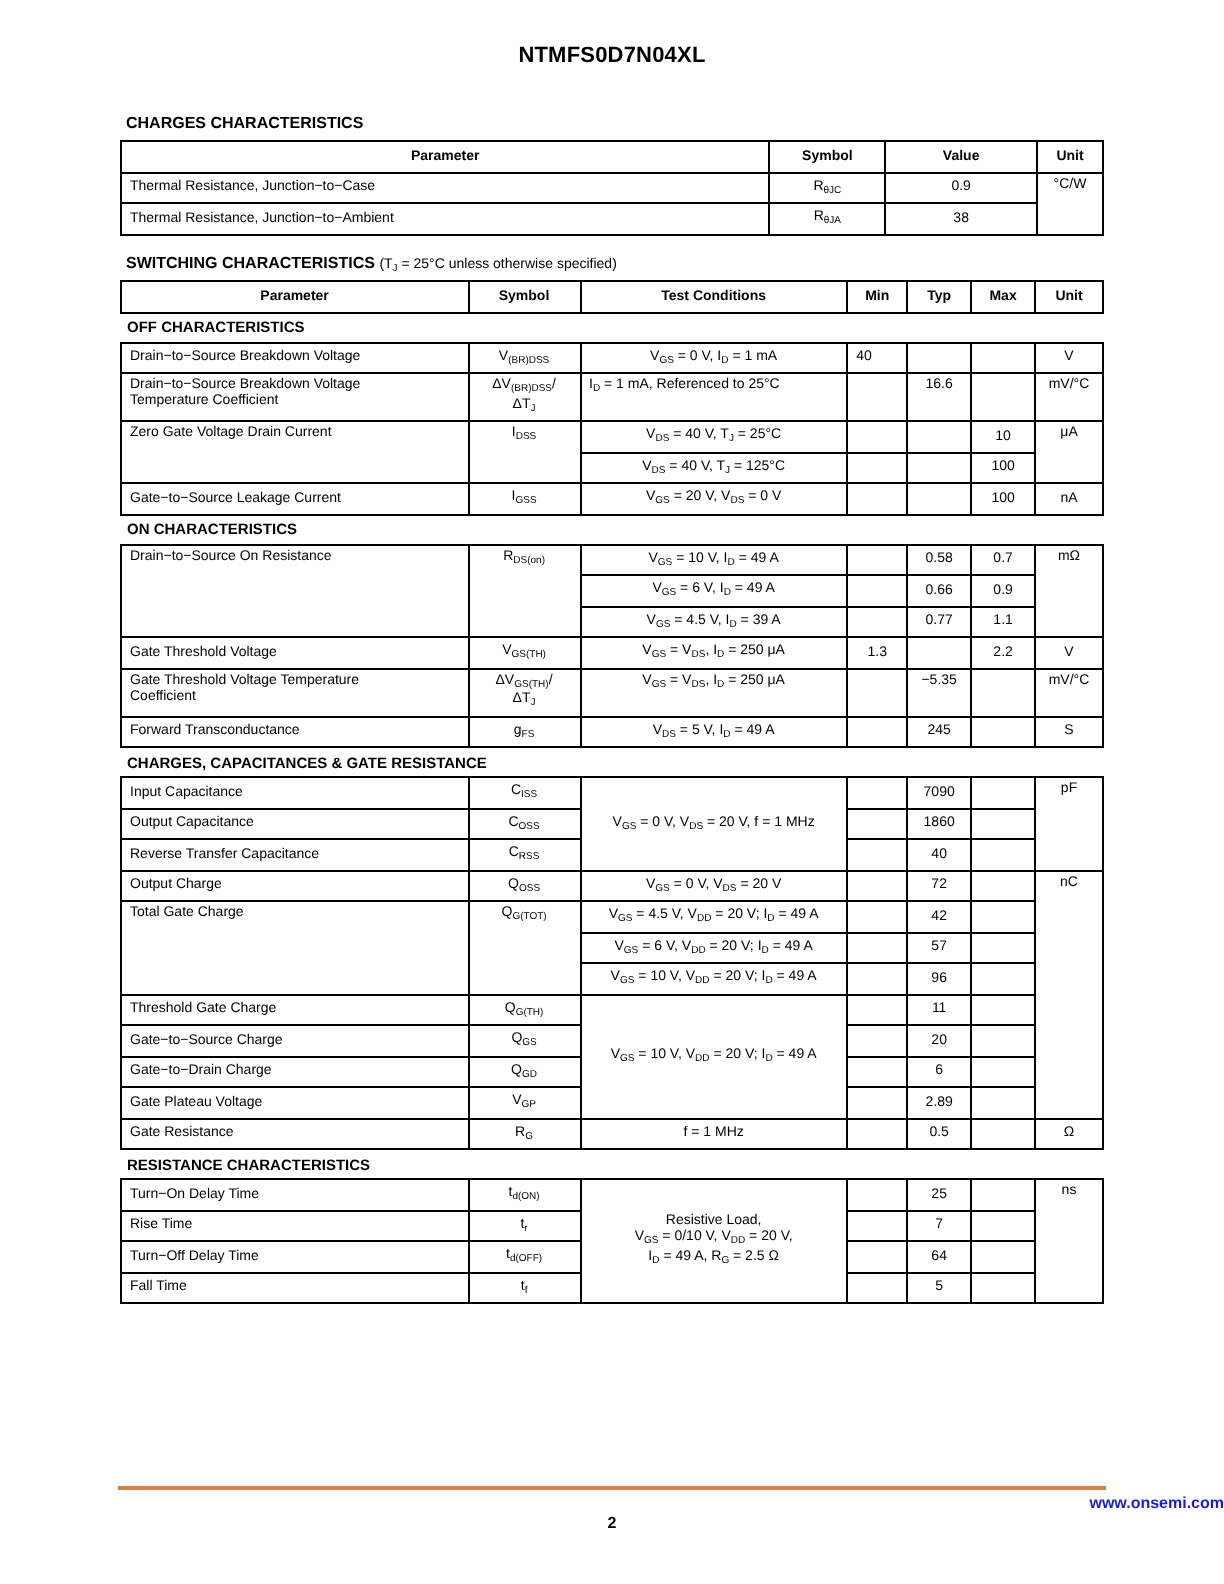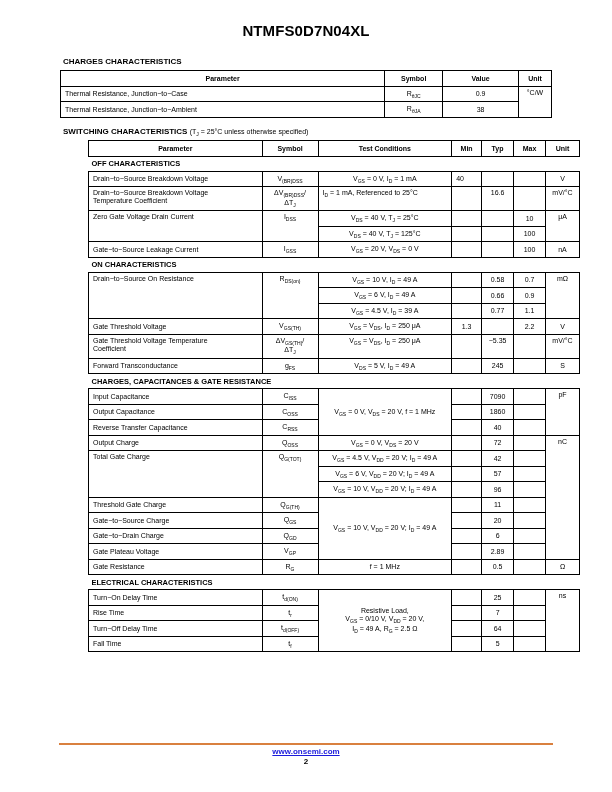--- a/index.html
+++ b/index.html
@@ -1,30 +1,30 @@
 <!DOCTYPE html>
 <html><head>
 <meta charset="utf-8">
 <style>
   * { box-sizing: border-box; margin: 0; padding: 0; }
   html, body { width: 612px; height: 792px; background: #ffffff; overflow: hidden; }
   body { position: relative; font-family: "Liberation Sans", sans-serif; color: #000; }
-  .page-title { position: absolute; top: 22px; left: 0; width: 612px; text-align: center; font-size: 15px; font-weight: bold; letter-spacing: 0.1px; }
+  .page-title { position: absolute; top: 22px; left: 0; width: 612px; text-align: center; font-size: 11px; font-weight: bold; letter-spacing: 0.1px; }
   .section-title { position: absolute; left: 63px; font-size: 8px; font-weight: bold; }
   .section-title .note { font-weight: normal; font-size: 7px; }
   table { position: absolute; left: 60px; border-collapse: collapse; font-size: 7px; }
   td, th { border: 1px solid #000; padding: 0 4px; height: 15.5px; vertical-align: middle; font-weight: normal; }
   th { font-weight: bold; font-size: 7px; text-align: center; }
   td.c { text-align: center; }
   td.l { text-align: left; }
   td.top { vertical-align: top; padding-top: 2px; }
   tr.group td { border-left: none; border-right: none; border-bottom: none; font-weight: bold; font-size: 7.5px; padding-left: 3px; height: 15px; }
   sub { font-size: 5px; vertical-align: -1.5px; }
   .footer-line { position: absolute; left: 59px; top: 743px; width: 494px; height: 2px; background: #d9803f; }
-  .footer-link { position: absolute; top: 747px; left: 0; width: 612px; text-align: center; font-size: 8px; font-weight: bold; color: #1a1adc; text-decoration: underline; }
+  .footer-link { position: absolute; top: 747px; left: 0; width: 612px; text-align: right; font-size: 8px; font-weight: bold; color: #1a1adc; }
   .footer-page { position: absolute; top: 757px; left: 0; width: 612px; text-align: center; font-size: 8px; font-weight: bold; }
   .two-line { line-height: 8px; }
 </style>
 </head>
 <body>
 
 <div class="page-title">NTMFS0D7N04XL</div>
 
 <div class="section-title" style="top:57px;">CHARGES CHARACTERISTICS</div>
 <table style="top:70px; width:492px;">
@@ -53,21 +53,21 @@
     <td class="c">38</td>
   </tr>
 </tbody>
   </table>
 
 <div class="section-title" style="top:127px;">
   <span>SWITCHING CHARACTERISTICS</span>
   <span class="note"><span>(T</span><sub>J</sub><span> = 25°C unless otherwise specified)</span></span>
 </div>
 
-<table style="top:140px; width:492px;margin-left:28px;">
+<table style="top:140px; width:492px;">
   <colgroup>
     <col style="width:174px">
       <col style="width:56px">
       <col style="width:134px">
     <col style="width:30px">
       <col style="width:32px">
       <col style="width:32px">
       <col style="width:34px">
   </colgroup>
   <tbody>
@@ -267,21 +267,21 @@
     <td class="l">Gate Resistance</td>
     <td class="c"><span>R</span><sub>G</sub></td>
     <td class="c">f = 1 MHz</td>
     <td></td>
     <td class="c">0.5</td>
     <td></td>
     <td class="c">Ω</td>
   </tr>
 
   <tr class="group">
-        <td colspan="7">ELECTRICAL CHARACTERISTICS</td>
+        <td colspan="7">RESISTANCE CHARACTERISTICS</td>
       </tr>
   <tr>
     <td class="l">Turn−On Delay Time</td>
     <td class="c"><span>t</span><sub>d(ON)</sub></td>
     <td class="c two-line" rowspan="4">Resistive Load,<br>V<sub>GS</sub> = 0/10 V, V<sub>DD</sub> = 20 V,<br>I<sub>D</sub> = 49 A, R<sub>G</sub> = 2.5 Ω</td>
     <td></td>
     <td class="c">25</td>
     <td></td>
     <td class="c top" rowspan="4">ns</td>
   </tr>

